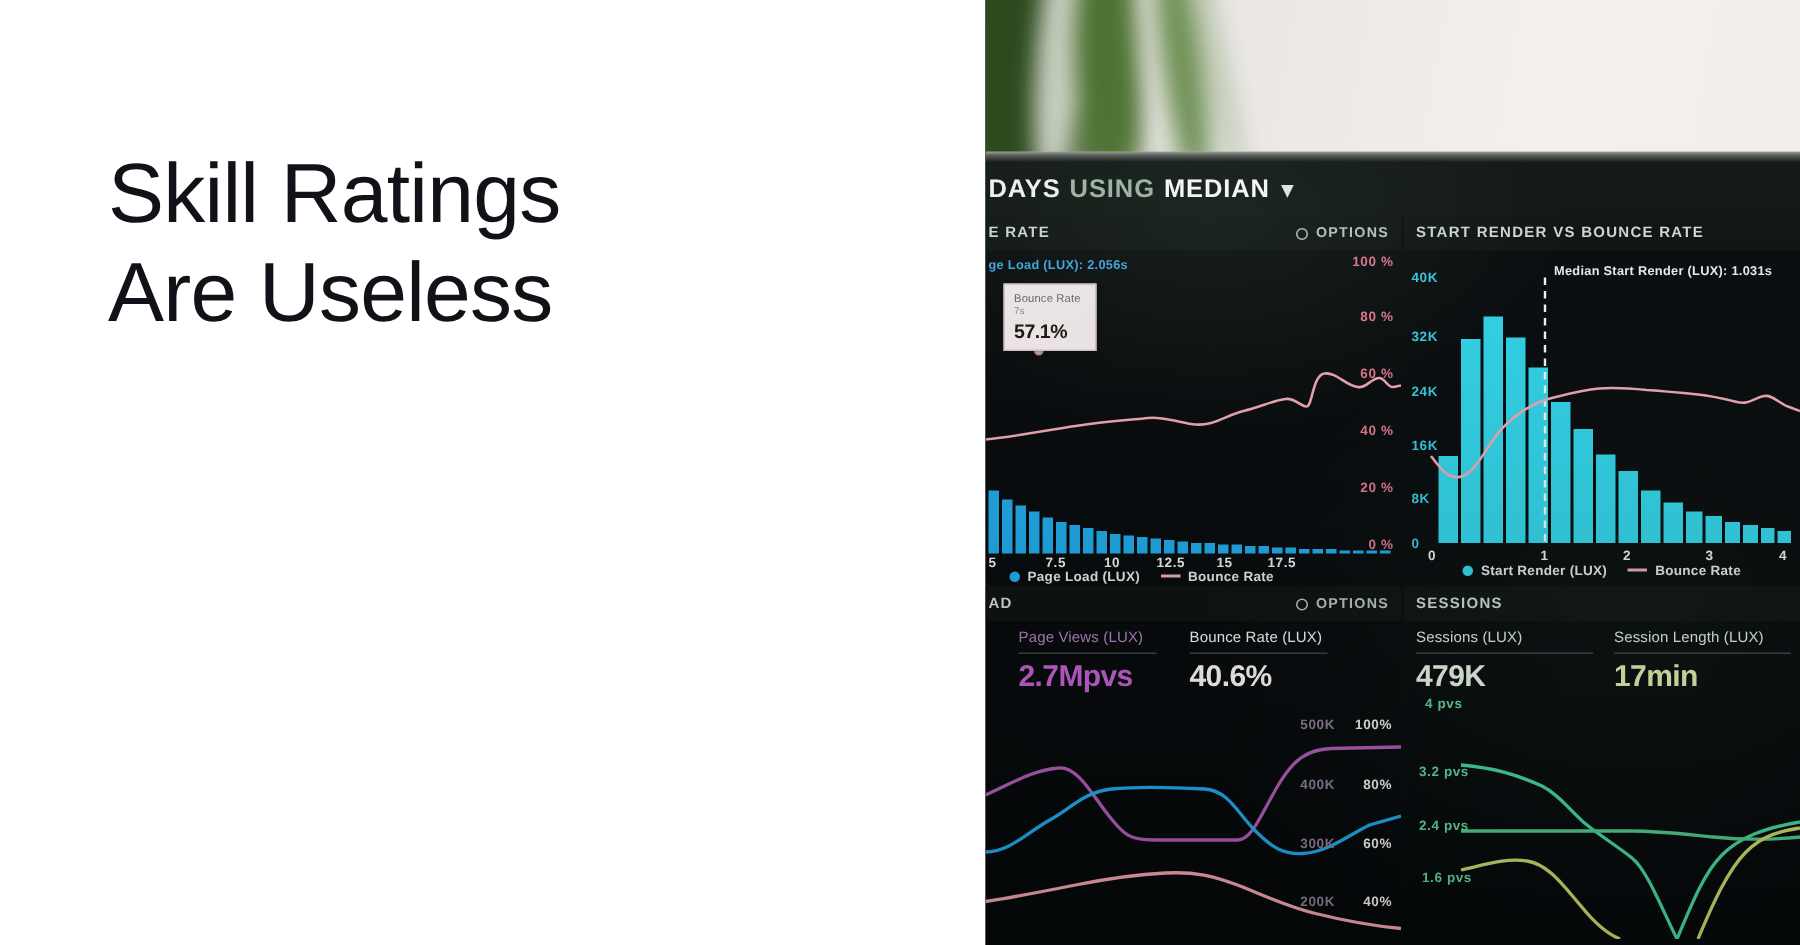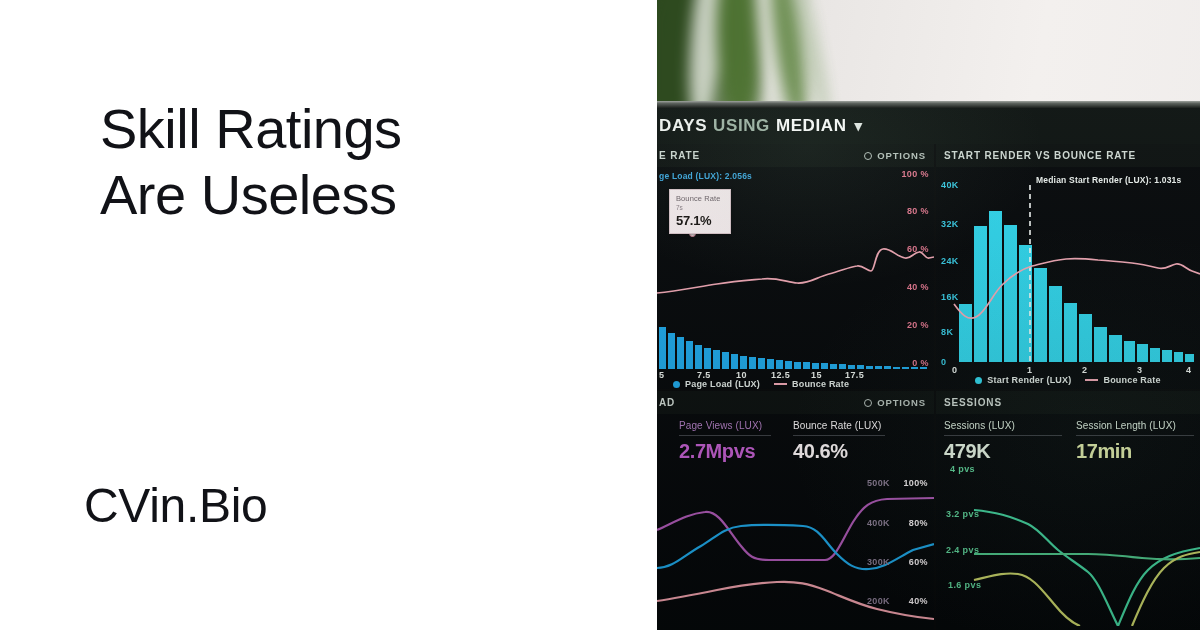--- a/index.html
+++ b/index.html
@@ -10,21 +10,21 @@
     position:relative;
   }
   .card { position:absolute; inset:0; display:flex; }
 
   
   .left {
     width:657px; height:630px; background:#ffffff;
     position:relative; flex:0 0 657px;
   }
   .headline {
-    position:absolute; left:100px; top:96px;
+    position:absolute; left:72px; top:96px;
     font-size:56px; line-height:1.17; font-weight:400;
     color:#111217; letter-spacing:-0.5px; white-space:pre-line;
   }
   .brand {
     position:absolute; left:84px; top:478px;
     font-size:48px; font-weight:400; color:#111217; letter-spacing:-0.3px;
   }
 
   
   .right {
@@ -137,21 +137,20 @@
   .lab-sl { color:#dcecdd; } .val-sl { color:#e4efad; }
 </style>
 </head>
 <body>
 
 <div class="card">
 
   <div class="left">
     <div class="headline">Skill Ratings
 Are Useless</div>
-    <div class="brand">CVin.Bio</div>
   </div>
 
   <div class="right">
     <div class="photo-bg"></div>
     <div class="plant">
       <div class="leaf l1"></div>
         <div class="leaf l2"></div>
         <div class="leaf l3"></div>
       <div class="leaf l4"></div>
         <div class="leaf l5"></div>

